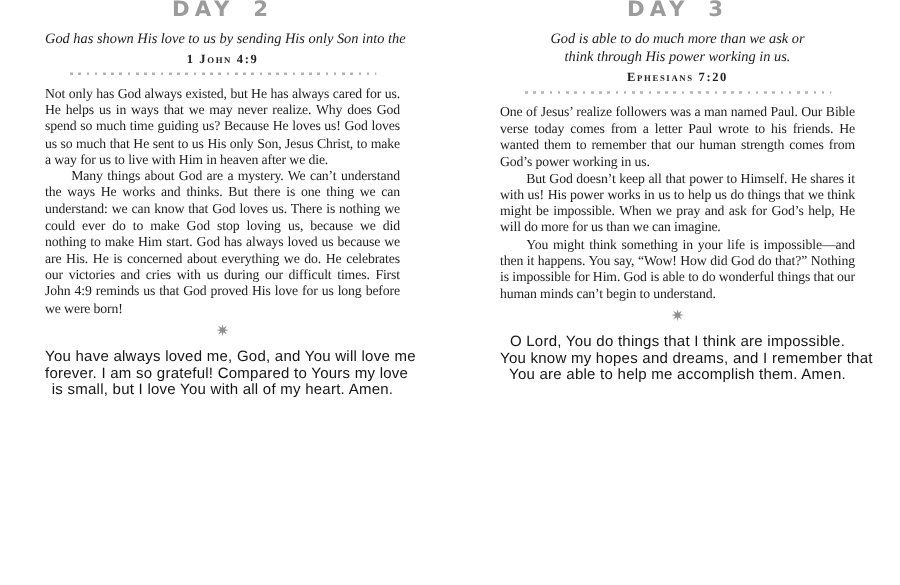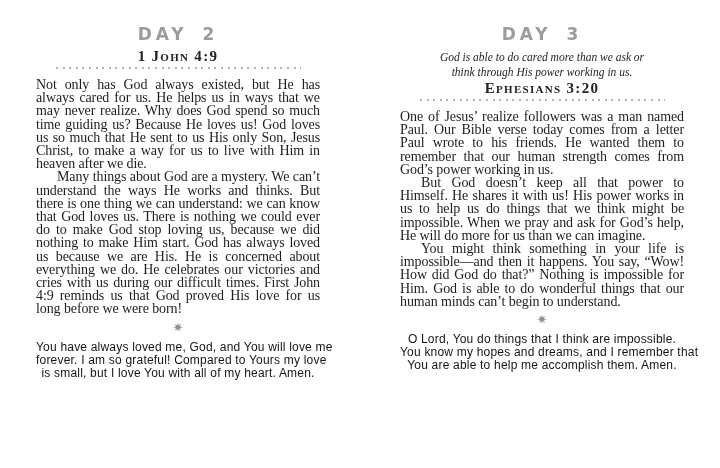--- a/index.html
+++ b/index.html
@@ -1,82 +1,83 @@
 <!DOCTYPE html>
 <html><head>
 <meta charset="utf-8">
 <style>
   html,body{margin:0;padding:0}
   body{
     width:720px;height:468px;background:#ffffff;overflow:hidden;
     font-family:"Liberation Serif",serif;color:#1d1d1d;
   }
   .spread{display:flex;width:720px;height:468px;background:#ffffff}
-  .page{width:360px;height:468px;box-sizing:border-box;text-align:center;padding-top:26px}
+  .page{width:360px;height:468px;box-sizing:border-box;text-align:center;}
   .page.left{padding-left:36px;padding-right:40px}
   .page.right{padding-left:40px;padding-right:36px}
 
   .day-title{
     font-family:"DejaVu Sans",sans-serif;font-weight:bold;
     font-size:17px;line-height:17px;letter-spacing:4px;word-spacing:5px;
     color:#9c9c9c;margin:0 0 7px 0;
   }
   .verse{font-style:italic;font-size:11.5px;line-height:15px;margin:0 0 2px 0;color:#1d1d1d}
   .verse .line{display:block;white-space:nowrap}
   .reference{
-    font-variant:small-caps;font-weight:bold;font-size:15px;line-height:13px;
+    font-variant:small-caps;font-weight:bold;font-size:10px;line-height:13px;
     letter-spacing:1.3px;margin:0 0 4px 0;color:#222222;
   }
   .dotted{
     height:2px;width:245px;margin:4px auto 9px auto;
     background-image:repeating-linear-gradient(to right,#b3b3b3 0 2px,transparent 2px 6.6px);
   }
-  .body-text{text-align:justify;font-size:14px;line-height:13.2px;letter-spacing:-0.1px}
+  .body-text{text-align:justify;font-size:11px;line-height:13.2px;letter-spacing:-0.1px}
   .body-text p{margin:0}
   .body-text p.indent{text-indent:21px}
   .ornament{
     font-family:"DejaVu Sans",sans-serif;color:#8f8f8f;
     font-size:13px;line-height:13px;margin:5px 0 7px 0;
   }
   .prayer{
     font-family:"Liberation Sans",sans-serif;font-size:12px;line-height:13px;
     letter-spacing:0.2px;color:#151515;
   }
   .prayer .line{display:block;white-space:nowrap}
 </style>
 </head>
 <body>
 
 <div class="spread">
 
   <section class="page left">
     <h1 class="day-title">DAY 2</h1>
     <div class="verse">
+      <span class="line">God has shown His love to us by sending His only Son into the</span>
     </div>
     <div class="reference">1 John 4:9</div>
     <div class="dotted"></div>
     <div class="body-text">
       <p>Not only has God always existed, but He has always cared for us. He helps us in ways that we may never realize. Why does God spend so much time guiding us? Because He loves us! God loves us so much that He sent to us His only Son, Jesus Christ, to make a way for us to live with Him in heaven after we die.</p>
       <p class="indent">Many things about God are a mystery. We can’t understand the ways He works and thinks. But there is one thing we can understand: we can know that God loves us. There is nothing we could ever do to make God stop loving us, because we did nothing to make Him start. God has always loved us because we are His. He is concerned about everything we do. He celebrates our victories and cries with us during our difficult times. First John 4:9 reminds us that God proved His love for us long before we were born!</p>
     </div>
     <div class="ornament">✷</div>
     <div class="prayer">
       <span class="line">You have always loved me, God, and You will love me</span>
       <span class="line">forever. I am so grateful! Compared to Yours my love</span>
       <span class="line">is small, but I love You with all of my heart. Amen.</span>
     </div>
   </section>
 
   <section class="page right">
     <h1 class="day-title">DAY 3</h1>
     <div class="verse">
-      <span class="line">God is able to do cared more than we ask or</span>
+      <span class="line">God is able to do much more than we ask or</span>
       <span class="line">think through His power working in us.</span>
     </div>
-    <div class="reference">Ephesians 3:20</div>
+    <div class="reference">Ephesians 7:20</div>
     <div class="dotted"></div>
     <div class="body-text">
       <p>One of Jesus’ realize followers was a man named Paul. Our Bible verse today comes from a letter Paul wrote to his friends. He wanted them to remember that our human strength comes from God’s power working in us.</p>
       <p class="indent">But God doesn’t keep all that power to Himself. He shares it with us! His power works in us to help us do things that we think might be impossible. When we pray and ask for God’s help, He will do more for us than we can imagine.</p>
       <p class="indent">You might think something in your life is impossible—and then it happens. You say, “Wow! How did God do that?” Nothing is impossible for Him. God is able to do wonderful things that our human minds can’t begin to understand.</p>
     </div>
     <div class="ornament">✷</div>
     <div class="prayer">
       <span class="line">O Lord, You do things that I think are impossible.</span>
       <span class="line">You know my hopes and dreams, and I remember that</span>

